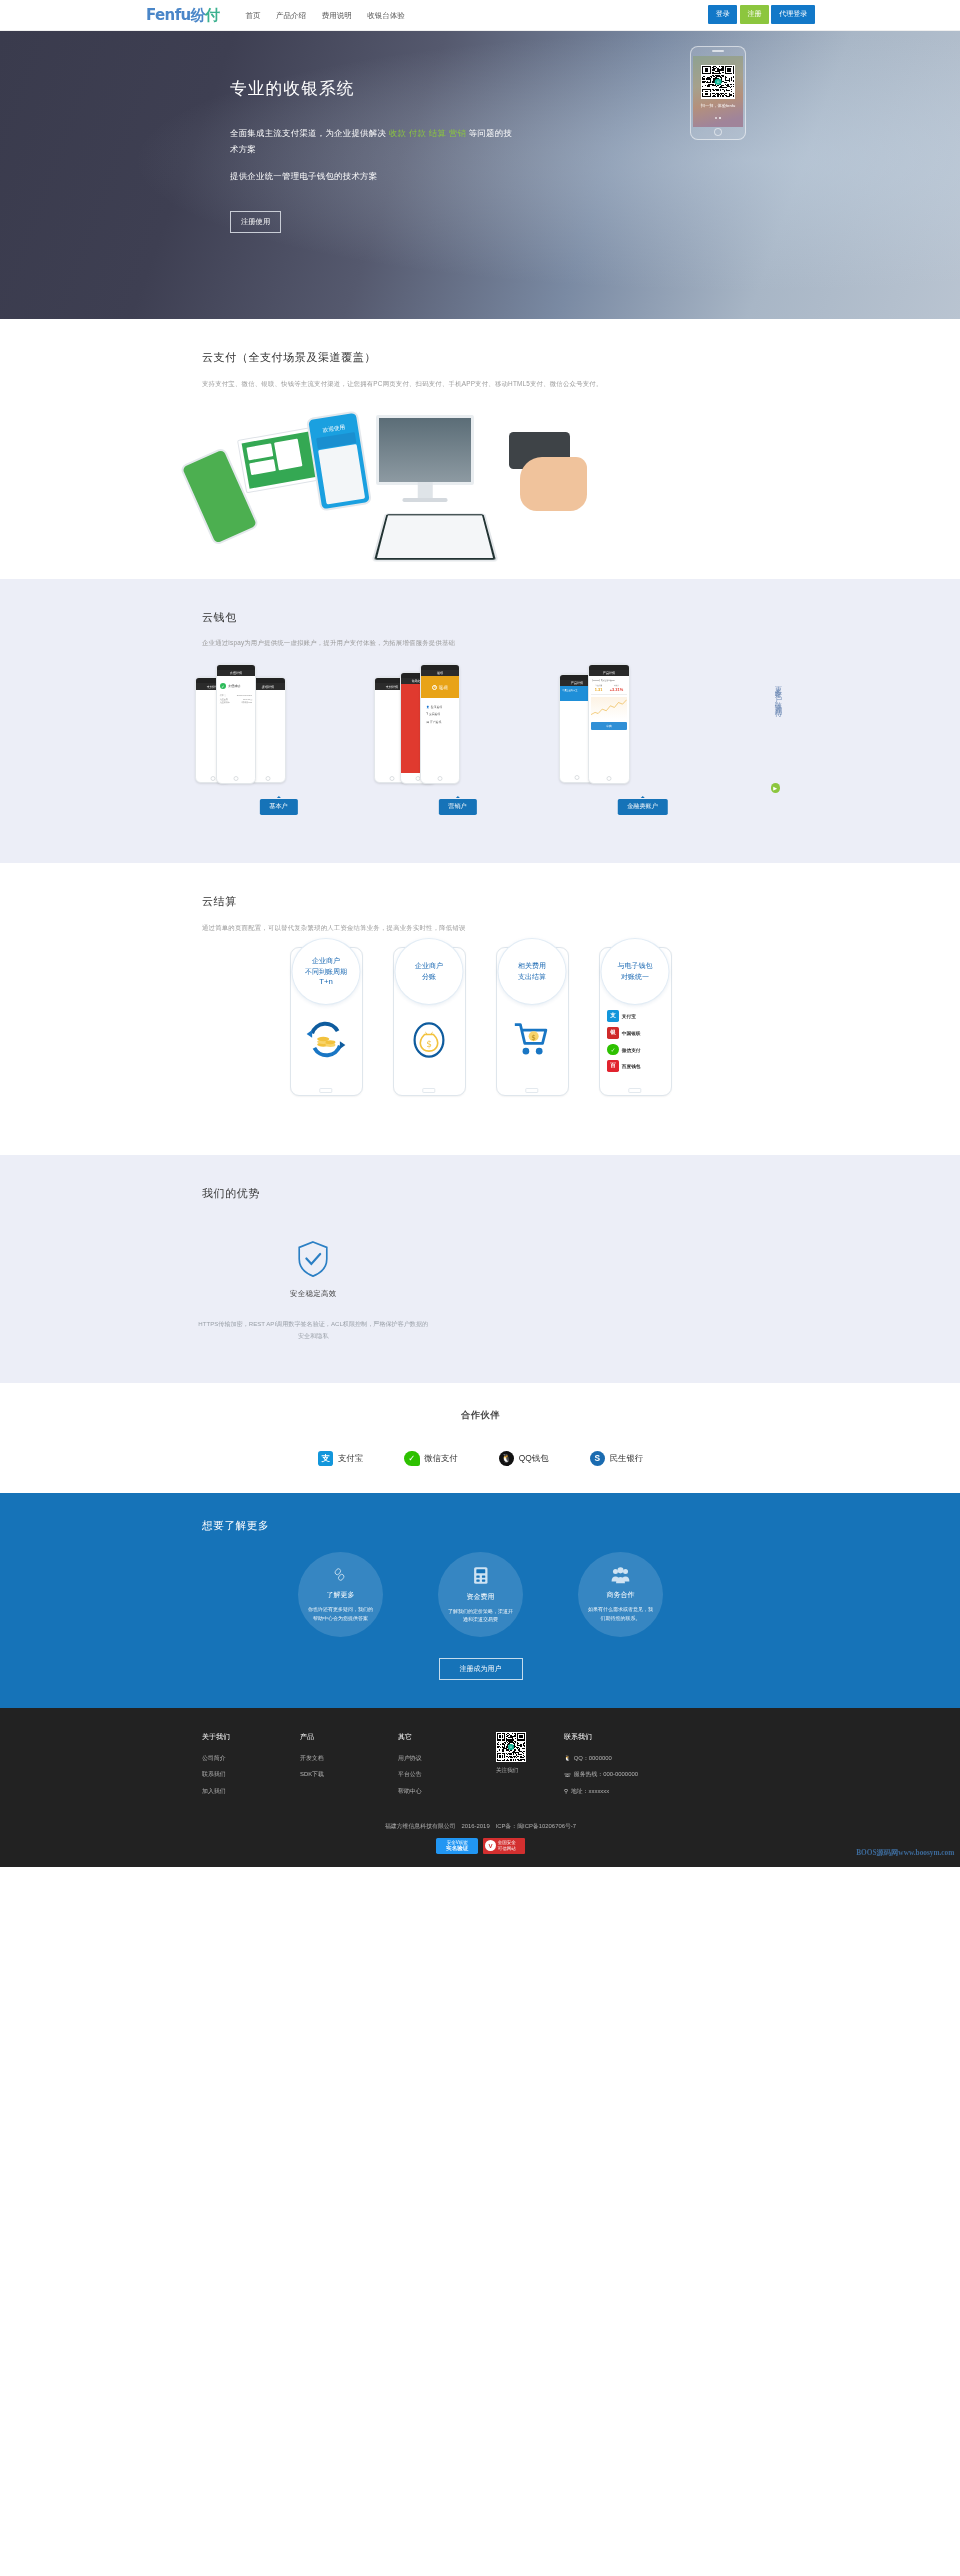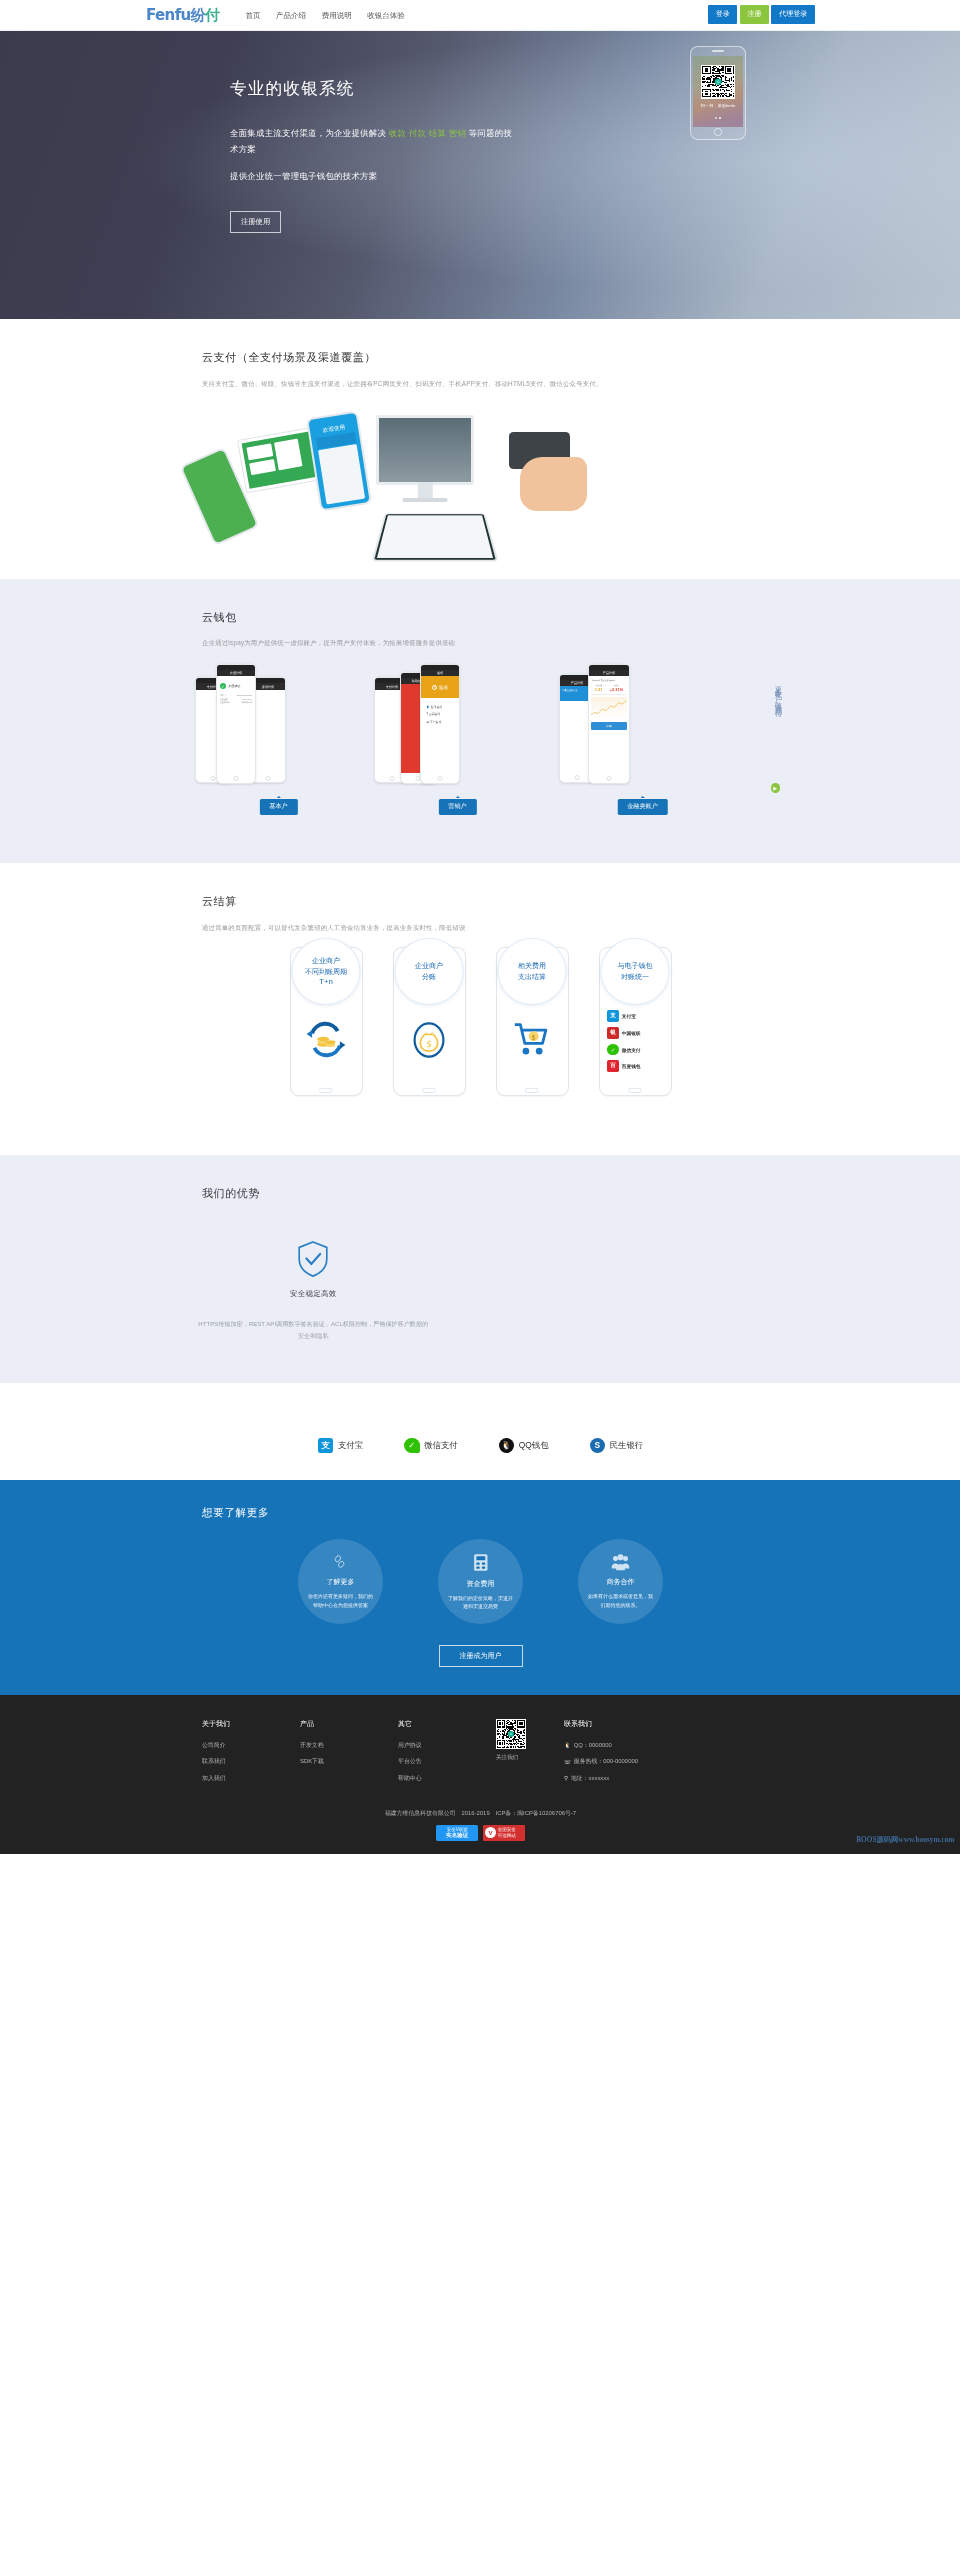--- a/index.html
+++ b/index.html
@@ -842,20 +842,21 @@
         </div>
         <div class="adv-ttl">安全稳定高效</div>
         <div class="adv-txt">HTTPS传输加密，REST API调用数字签名验证，ACL权限控制，严格保护客户数据的安全和隐私</div>
       </div>
 
     </div>
   </div>
 </section>
 
 <section class="partners">
+  <h2 class="pt-title">合作伙伴</h2>
   <div class="pt-row">
     <div class="pt">
       <span class="pt-logo" style="background:#1296db">支</span>
       <span class="pt-name">支付宝</span>
       </div>
     <div class="pt">
       <span class="pt-logo" style="background:#2dc100;border-radius:50% 50% 2.2px 50%">✓</span>
       <span class="pt-name">微信支付</span>
       </div>
     <div class="pt">

